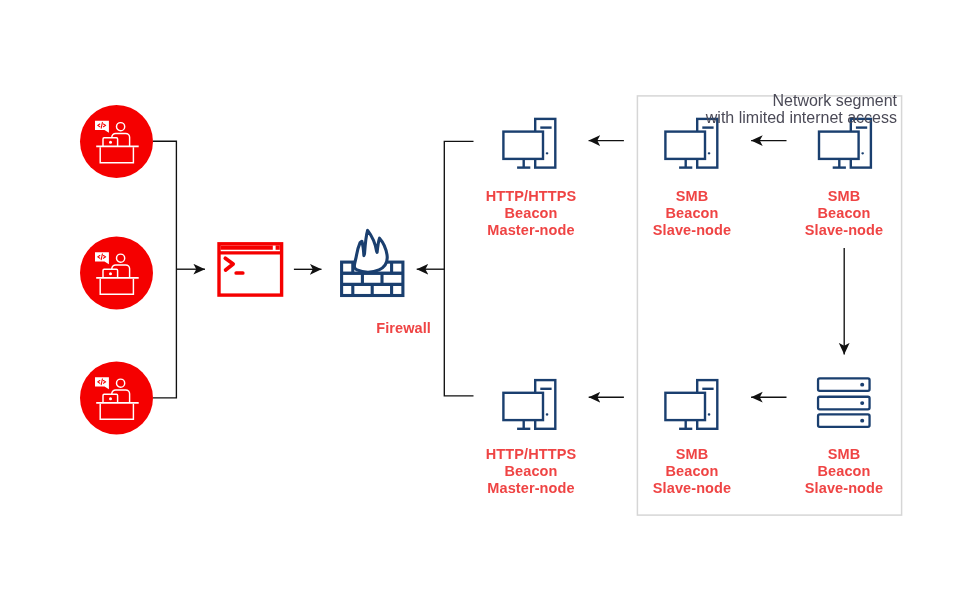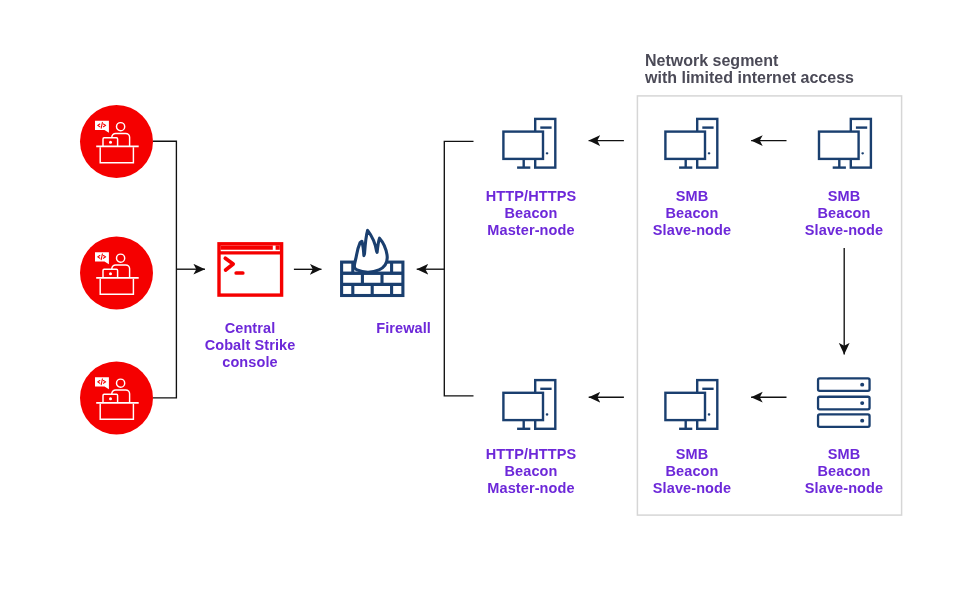--- a/index.html
+++ b/index.html
@@ -1,20 +1,20 @@
 <!DOCTYPE html>
 <html><head>
 <meta charset="utf-8">
 <title>Diagram</title>
 <style>
   html,body{margin:0;padding:0;background:#ffffff;}
   body{width:974px;height:595px;overflow:hidden;font-family:"Liberation Sans",sans-serif;}
   #stage{position:relative;width:974px;height:595px;background:#fff;}
-  .lbl{position:absolute;text-align:center;color:#6d28d9;font-weight:bold;font-size:14.5px;line-height:17.1px;white-space:pre-line;letter-spacing:0.1px;}
-  .seg-title{position:absolute;text-align:left;color:#4b4a57;font-weight:bold;font-size:16px;line-height:16.5px;white-space:pre-line;}
+  .lbl{position:absolute;text-align:center;color:#ef4444;font-weight:bold;font-size:14.5px;line-height:17.1px;white-space:pre-line;letter-spacing:0.1px;}
+  .seg-title{position:absolute;text-align:right;color:#4b4a57;font-weight:normal;font-size:16px;line-height:16.5px;white-space:pre-line;margin-top:40px;}
   #art{position:absolute;left:0;top:0;}
 </style>
 </head>
 <body>
 
 <div id="stage">
 
   <svg id="art" width="974" height="595" viewBox="0 0 974 595">
     <defs>
       <marker id="ah" markerWidth="14" markerHeight="13" refX="11.6" refY="5.4" orient="auto" markerUnits="userSpaceOnUse">
@@ -131,23 +131,20 @@
       </g>
 
     <g>
         <use href="#server-glyph" x="816.9" y="377.2"></use>
       </g>
   </svg>
 
   <div class="seg-title" style="left:645px;top:53px;width:252px;">Network segment
 with limited internet access</div>
 
-  <div class="lbl" style="left:180px;top:320px;width:140px;">Central
-Cobalt Strike
-console</div>
   <div class="lbl" style="left:311px;top:320px;width:120px;text-align:right;">Firewall</div>
   <div class="lbl" style="left:461px;top:188px;width:140px;">HTTP/HTTPS
 Beacon
 Master-node</div>
   <div class="lbl" style="left:461px;top:446px;width:140px;">HTTP/HTTPS
 Beacon
 Master-node</div>
   <div class="lbl" style="left:622px;top:188px;width:140px;">SMB
 Beacon
 Slave-node</div>

